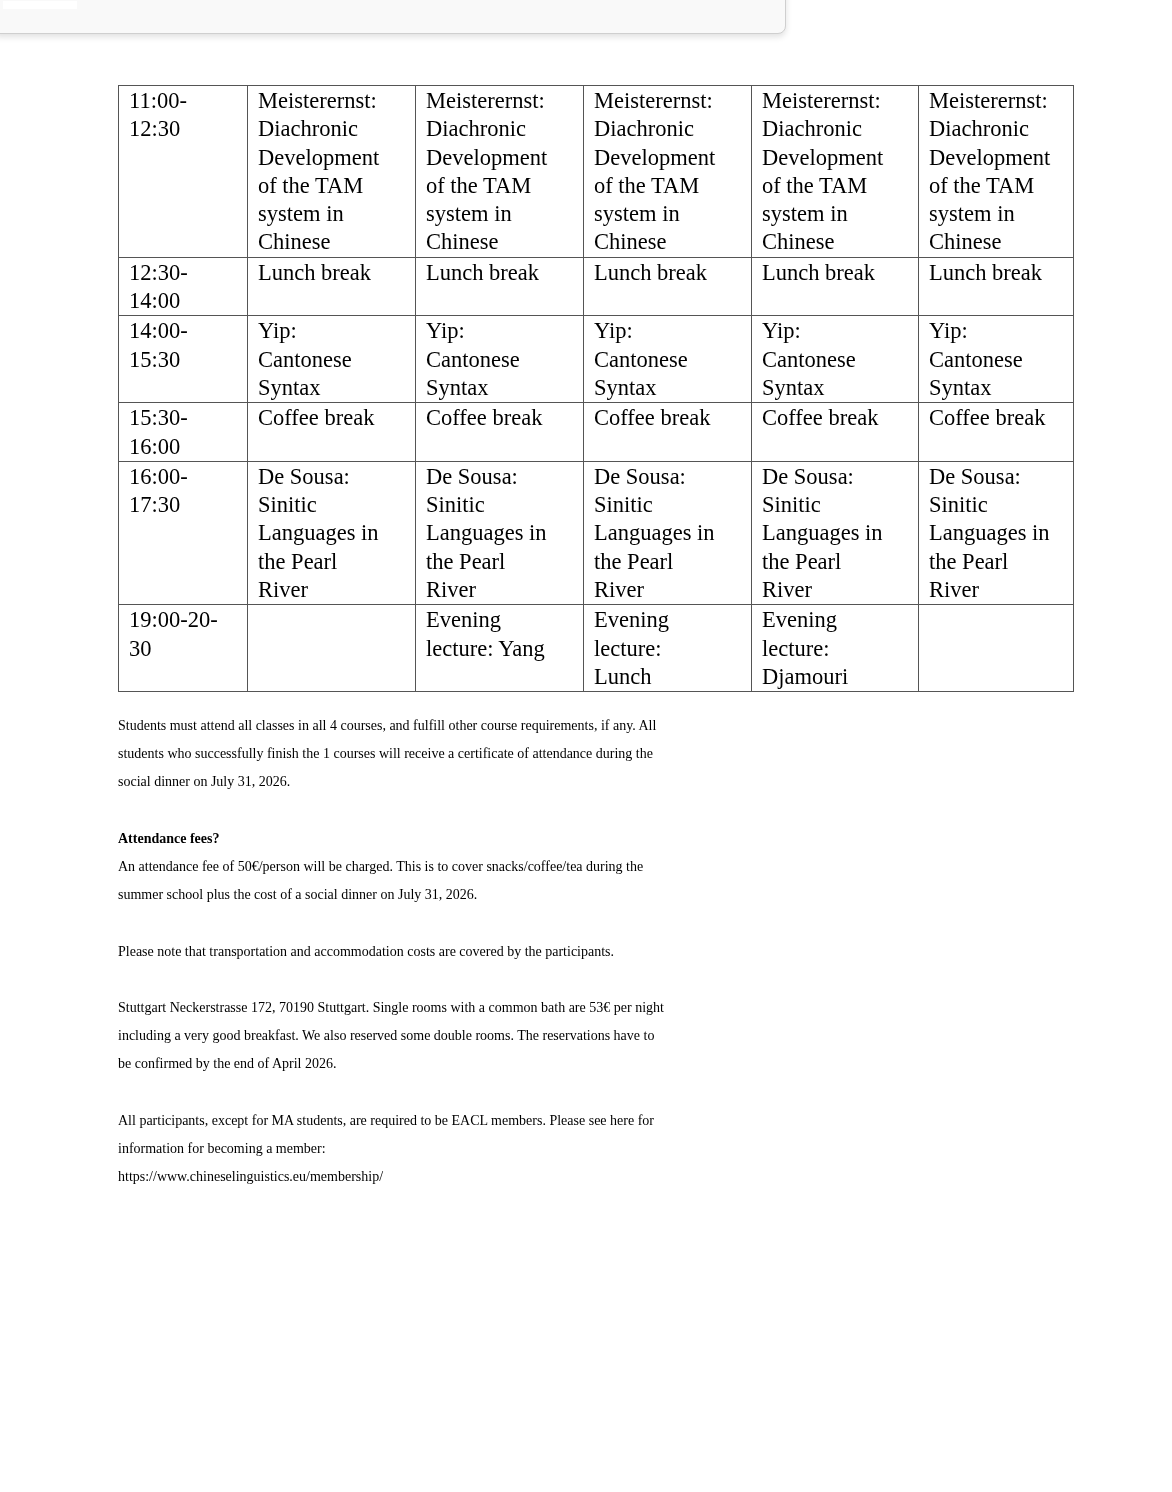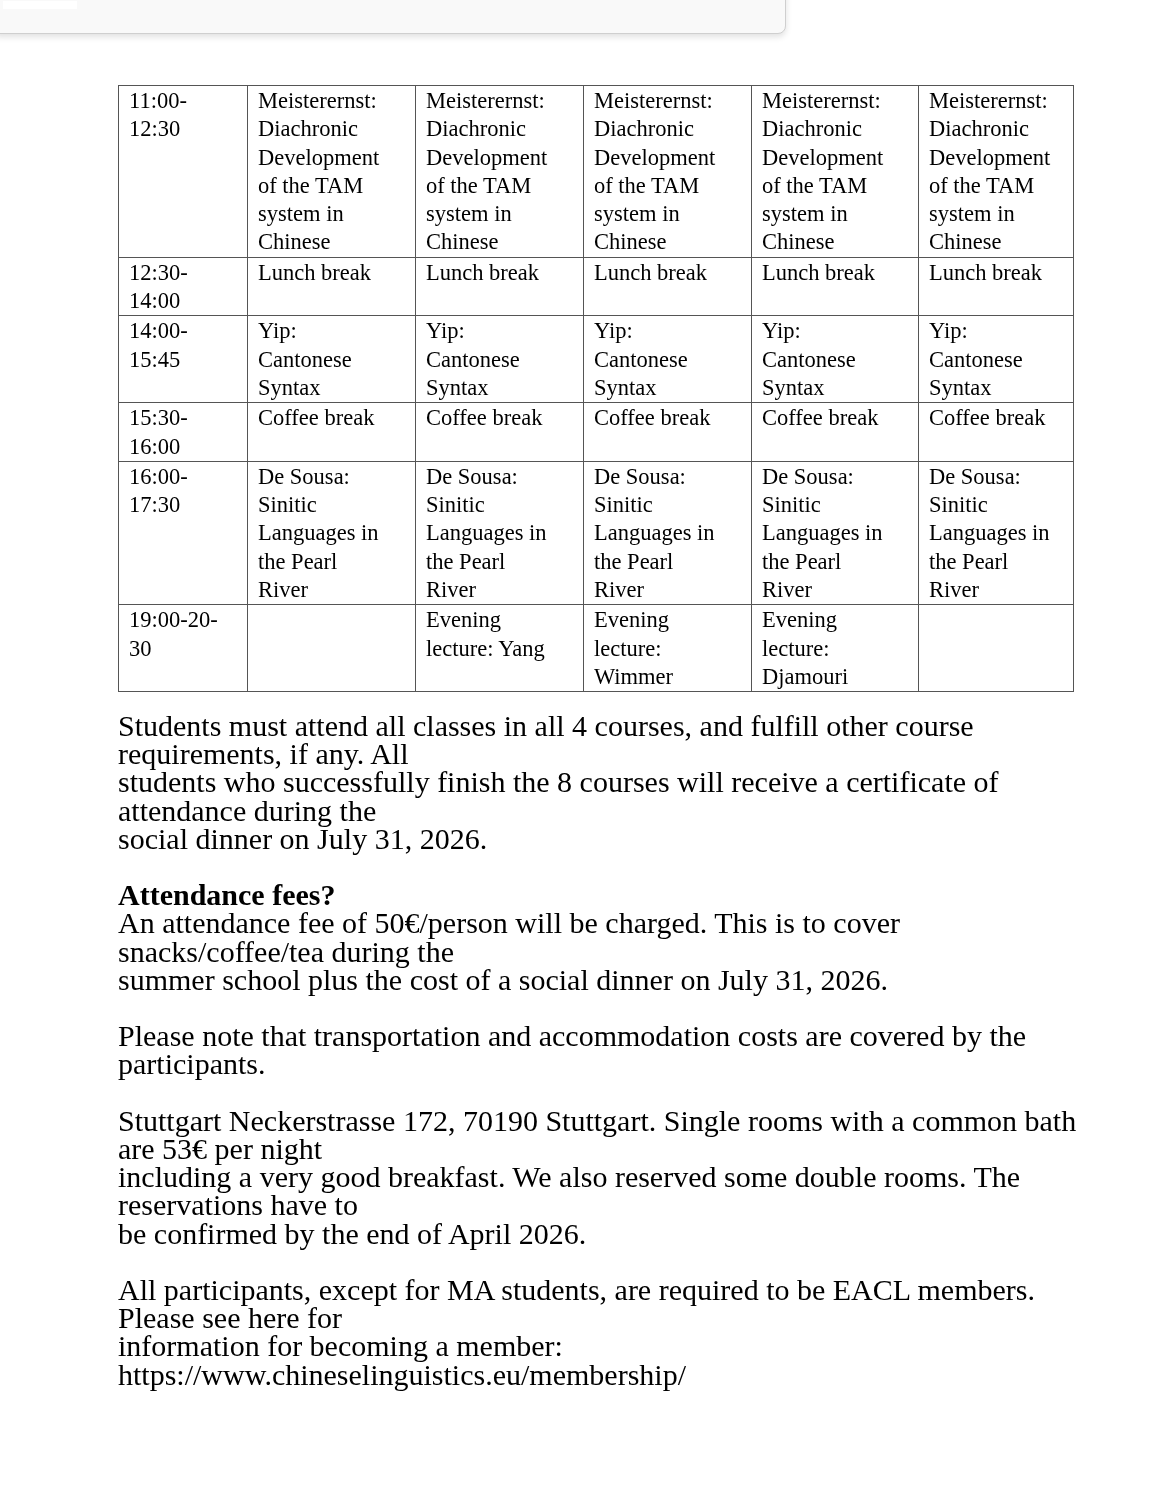--- a/index.html
+++ b/index.html
@@ -22,21 +22,21 @@
   table.schedule td {
     border: 1.5px solid #555; vertical-align: top; padding: 1px 10px 0 10px; box-sizing: border-box;
   }
   col.c0 { width: 129px; } col.c1 { width: 168px; } col.c2 { width: 168px; }
   col.c3 { width: 168px; } col.c4 { width: 167px; } col.c5 { width: 155px; }
   tr.r0 { height: 171px; padding-left: 7px; } tr.r1 { height: 57px; } tr.r2 { height: 85px; }
   tr.r3 { height: 58px; } tr.r4 { height: 142px; } tr.r5 { height: 85px; }
   td.time { padding-left: 11px; }
   .body-text {
     position: absolute; left: 118px; top: 712px; width: 960px;
-    font-size: 30px; line-height: 28.2px;
+    font-size: 14px; line-height: 28.2px;
   }
   .body-text p { margin: 0 0 28.2px 0; }
   .body-text .heading { font-weight: bold; display: block; }
   .cell-line { display: block; }
 </style>
 </head>
 <body>
 
 <div class="topbar">
   <div class="tab"></div>
@@ -115,21 +115,21 @@
         <td>
           <span class="cell-line">Lunch break</span>
         </td>
         <td>
           <span class="cell-line">Lunch break</span>
         </td>
       </tr>
       <tr class="r2">
         <td class="time">
           <span class="cell-line">14:00-</span>
-          <span class="cell-line">15:45</span>
+          <span class="cell-line">15:30</span>
         </td>
         <td>
           <span class="cell-line">Yip:</span>
           <span class="cell-line">Cantonese</span>
           <span class="cell-line">Syntax</span>
         </td>
         <td>
           <span class="cell-line">Yip:</span>
           <span class="cell-line">Cantonese</span>
           <span class="cell-line">Syntax</span>
@@ -218,36 +218,36 @@
           <span class="cell-line">30</span>
         </td>
         <td></td>
         <td>
           <span class="cell-line">Evening</span>
           <span class="cell-line">lecture: Yang</span>
         </td>
         <td>
           <span class="cell-line">Evening</span>
           <span class="cell-line">lecture:</span>
-          <span class="cell-line">Wimmer</span>
+          <span class="cell-line">Lunch</span>
         </td>
         <td>
           <span class="cell-line">Evening</span>
           <span class="cell-line">lecture:</span>
           <span class="cell-line">Djamouri</span>
         </td>
         <td></td>
       </tr>
     </tbody>
 </table>
 
 <div class="body-text">
   <p>
     <span class="cell-line">Students must attend all classes in all 4 courses, and fulfill other course requirements, if any. All</span>
-    <span class="cell-line">students who successfully finish the 8 courses will receive a certificate of attendance during the</span>
+    <span class="cell-line">students who successfully finish the 1 courses will receive a certificate of attendance during the</span>
     <span class="cell-line">social dinner on July 31, 2026.</span>
   </p>
   <p>
     <span class="heading">Attendance fees?</span>
     <span class="cell-line">An attendance fee of 50€/person will be charged. This is to cover snacks/coffee/tea during the</span>
     <span class="cell-line">summer school plus the cost of a social dinner on July 31, 2026.</span>
   </p>
   <p>
     <span class="cell-line">Please note that transportation and accommodation costs are covered by the participants.</span>
   </p>

